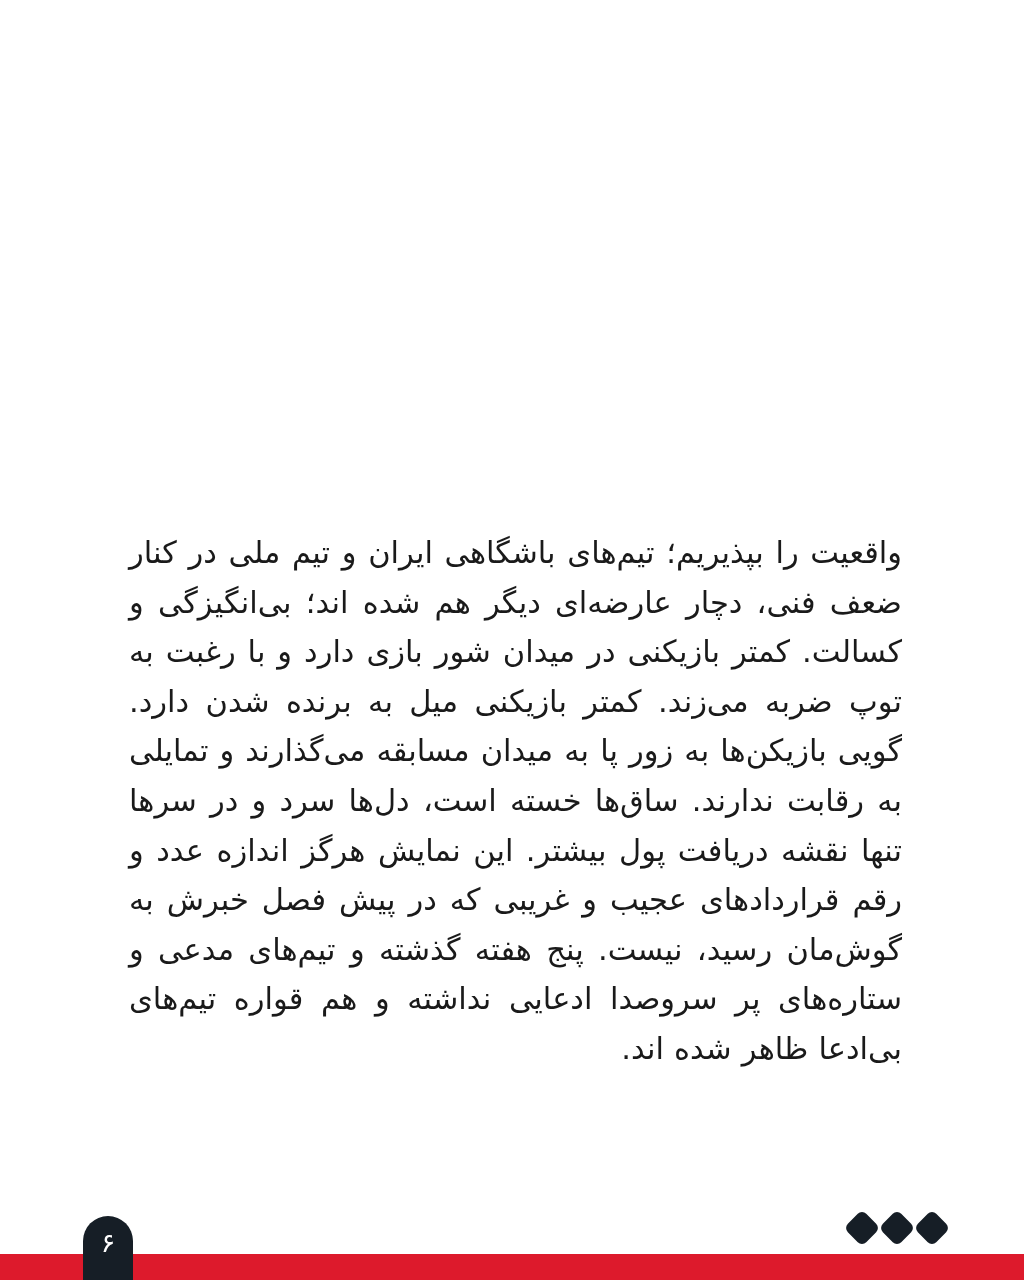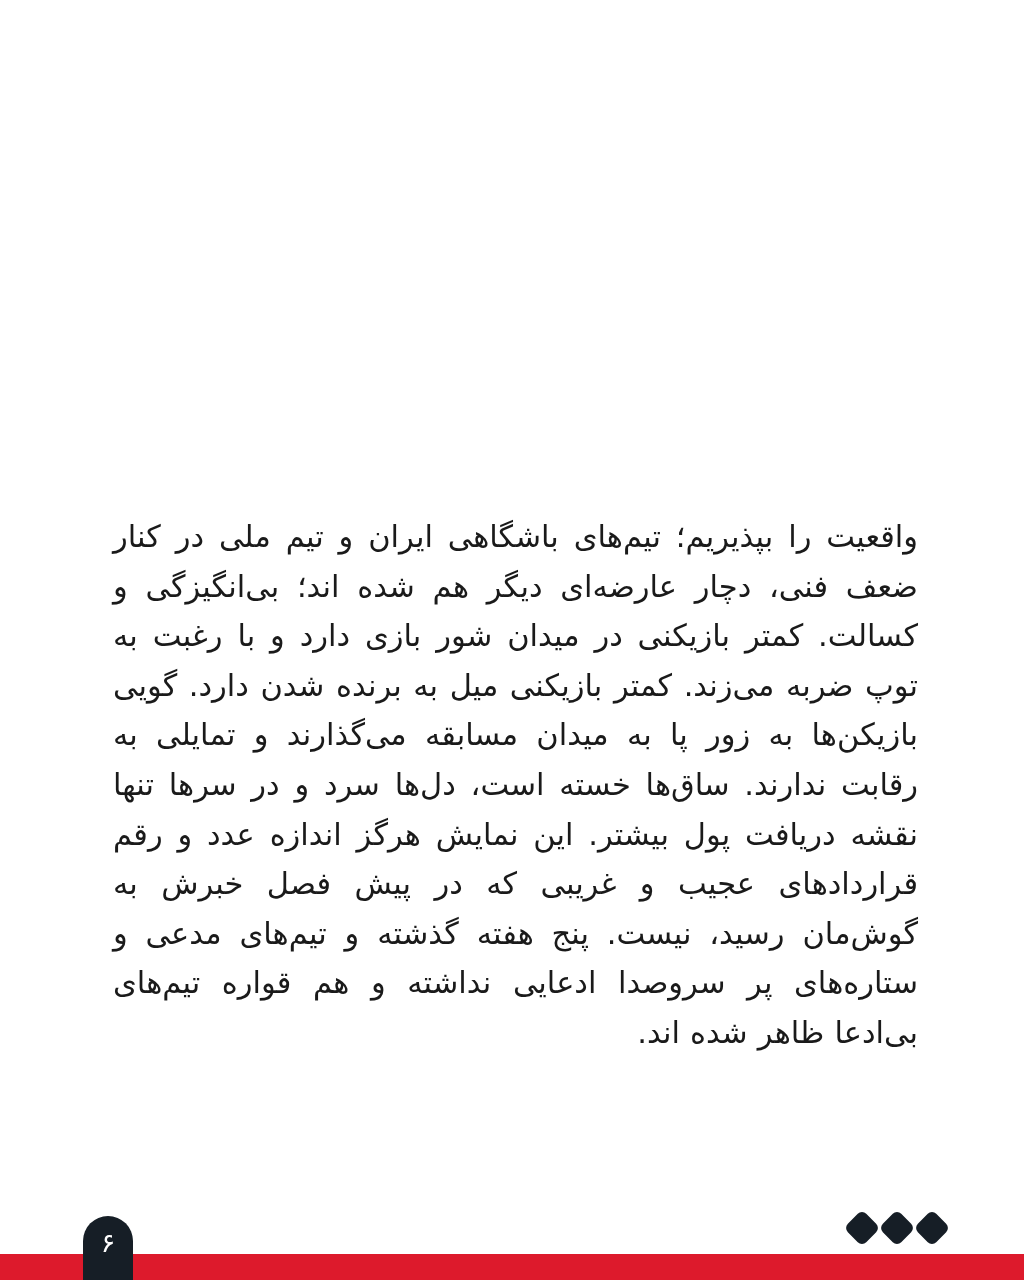--- a/index.html
+++ b/index.html
@@ -42,21 +42,21 @@
     font-size: 30.5px;
     line-height: 49.6px;
     font-weight: 400;
     letter-spacing: 0px;
     word-spacing: 0.5px;
     font-family: "DejaVu Sans", "Liberation Sans", sans-serif;
     -webkit-font-smoothing: antialiased;
   }
 
   #body-text p {
-    margin: 0;
+    margin: 16px;
     padding: 0;
     text-align: justify;
     text-align-last: right;
   }
 
   
   #footer-bar {
     position: absolute;
     left: 0;
     top: 1254px;

